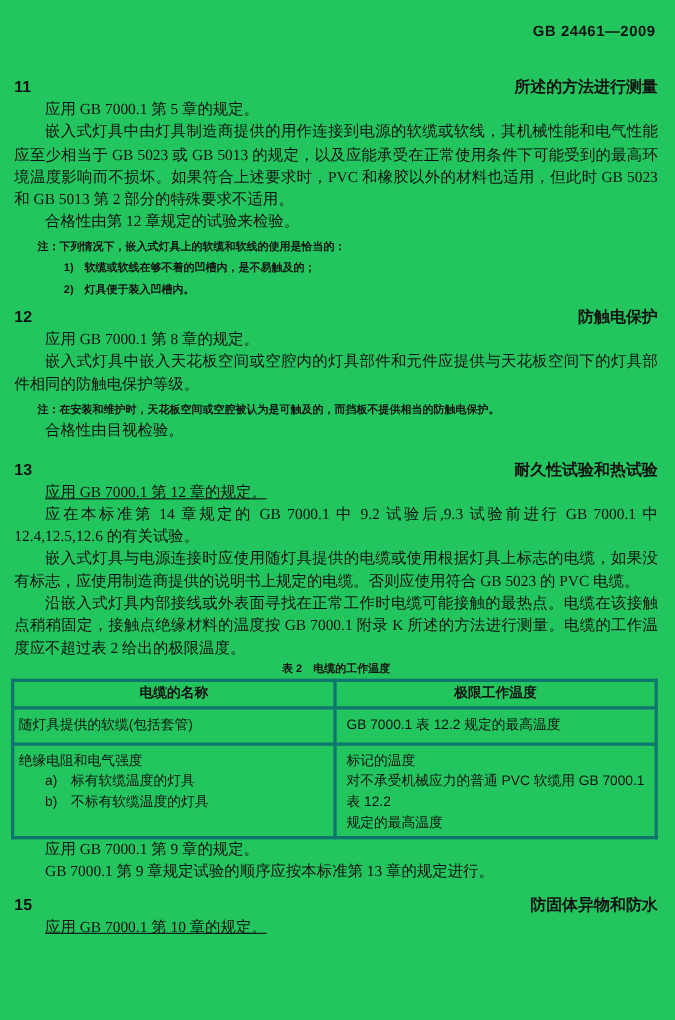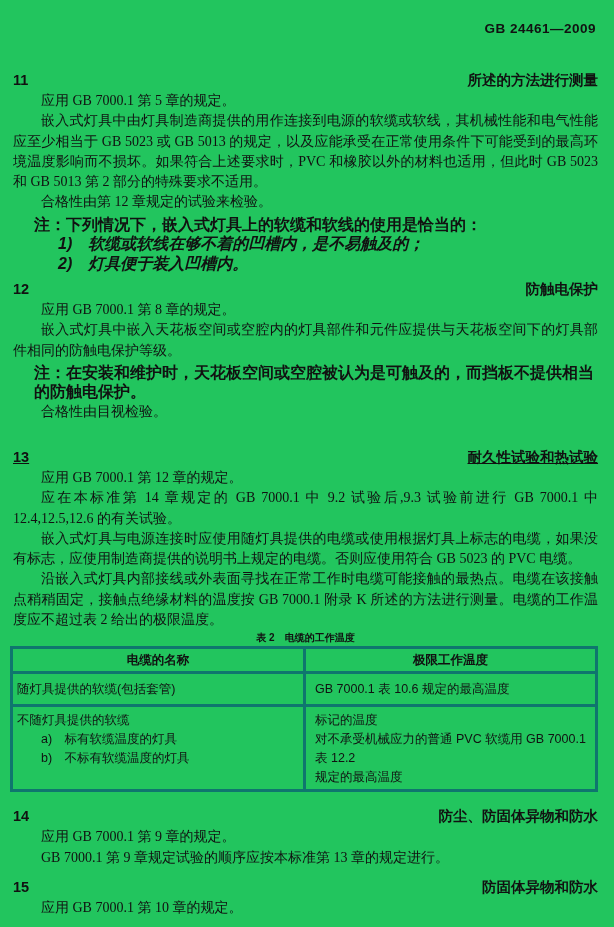--- a/index.html
+++ b/index.html
@@ -27,44 +27,44 @@
     display:flex;
     font-family:"Liberation Sans","DejaVu Sans",sans-serif;
     font-weight:bold;
     font-size:14.5px;
     line-height:21px;
     justify-content:space-between;
   }
   .sec-h .num{flex:0 0 32px;}
   .h11{margin-top:33px;}
   .h12{margin-top:6px;}
-  .h13{margin-top:25px;text-decoration:underline;}
+  .h13{margin-top:15px;}
   .h14{margin-top:14px;}
   .h15{margin-top:9px;}
   p.body{
     margin:0;
     font-size:14px;
     line-height:20.3px;
     text-align:justify;
     text-justify:inter-ideograph;
   }
   p.indent{text-indent:2em;}
   .mt10{margin-top:10px;}
-  .mt9{margin-top:9px;}
+  .mt9{margin-top:9px;text-decoration:underline;}
   .mt8{margin-top:8px;}
   .note{
     font-family:"Liberation Sans","DejaVu Sans",sans-serif;
     font-weight:bold;
-    font-size:16px;
+    font-size:10px;
     line-height:19.4px;
     margin-top:2px;
   }
   .note p{margin:0;}
   .note .note-head{padding-left:21px;}
-  .note .note-item{padding-left:45px;font-style:italic;}
+  .note .note-item{padding-left:45px;}
   .tbl-caption{
     text-align:center;
     font-family:"Liberation Sans","DejaVu Sans",sans-serif;
     font-weight:bold;
     font-size:10px;
     line-height:16px;
   }
   table.tbl{
     border-collapse:collapse;
     table-layout:fixed;
@@ -134,41 +134,37 @@
         <col class="c1">
         <col class="c2">
       </colgroup>
     <tbody>
         <tr>
       <th>电缆的名称</th>
       <th>极限工作温度</th>
     </tr>
     <tr class="r1">
       <td>随灯具提供的软缆(包括套管)</td>
-      <td class="cell-right">GB 7000.1 表 10.6 规定的最高温度</td>
+      <td class="cell-right">GB 7000.1 表 12.2 规定的最高温度</td>
     </tr>
     <tr class="r2">
       <td>
-        <div>不随灯具提供的软缆</div>
+        <div>绝缘电阻和电气强度</div>
         <div class="sub">a)　标有软缆温度的灯具</div>
         <div class="sub">b)　不标有软缆温度的灯具</div>
       </td>
       <td class="cell-right">
         <div>标记的温度</div>
         <div>对不承受机械应力的普通 PVC 软缆用 GB 7000.1 表 12.2</div>
         <div>规定的最高温度</div>
       </td>
     </tr>
   </tbody>
     </table>
 
-  <div class="sec-h h14">
-    <span class="num">14</span>
-    <span>防尘、防固体异物和防水</span>
-  </div>
   <p class="body indent mt8">应用 GB 7000.1 第 9 章的规定。</p>
   <p class="body indent">GB 7000.1 第 9 章规定试验的顺序应按本标准第 13 章的规定进行。</p>
 
   <div class="sec-h h15">
     <span class="num">15</span>
     <span>防固体异物和防水</span>
   </div>
   <p class="body indent mt9">应用 GB 7000.1 第 10 章的规定。</p>
 
 </div>

